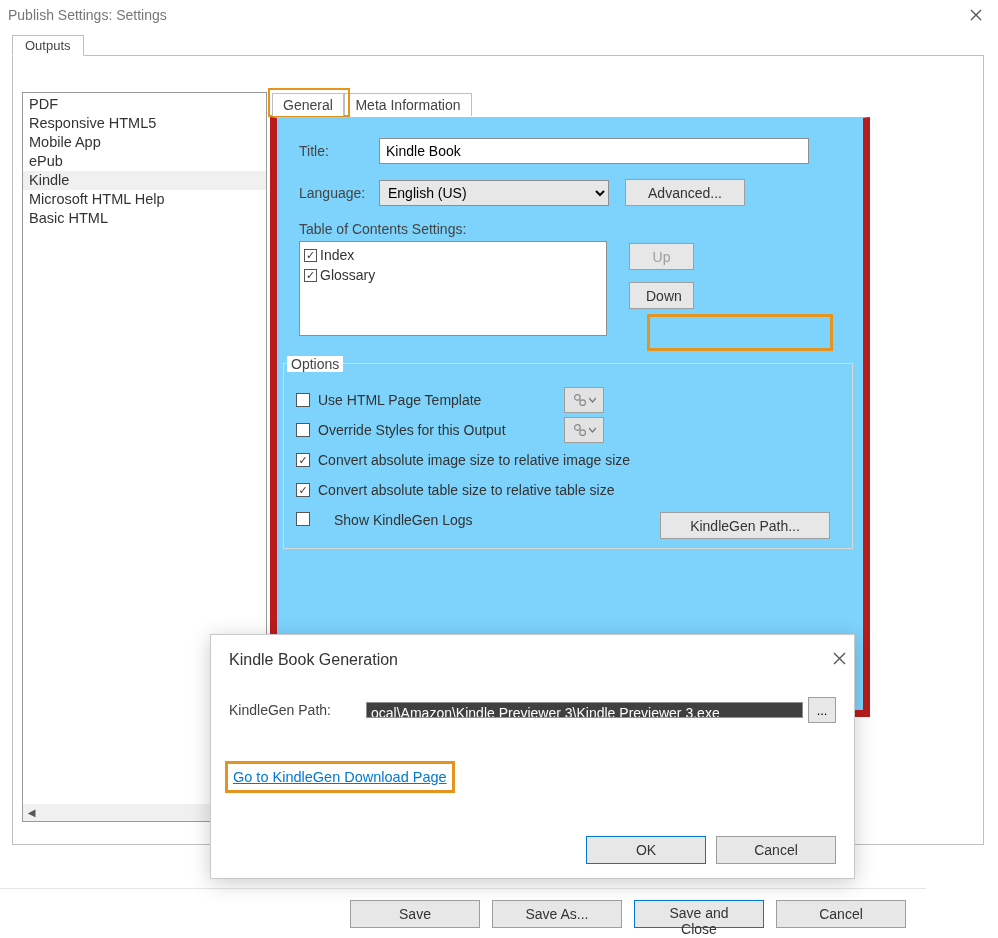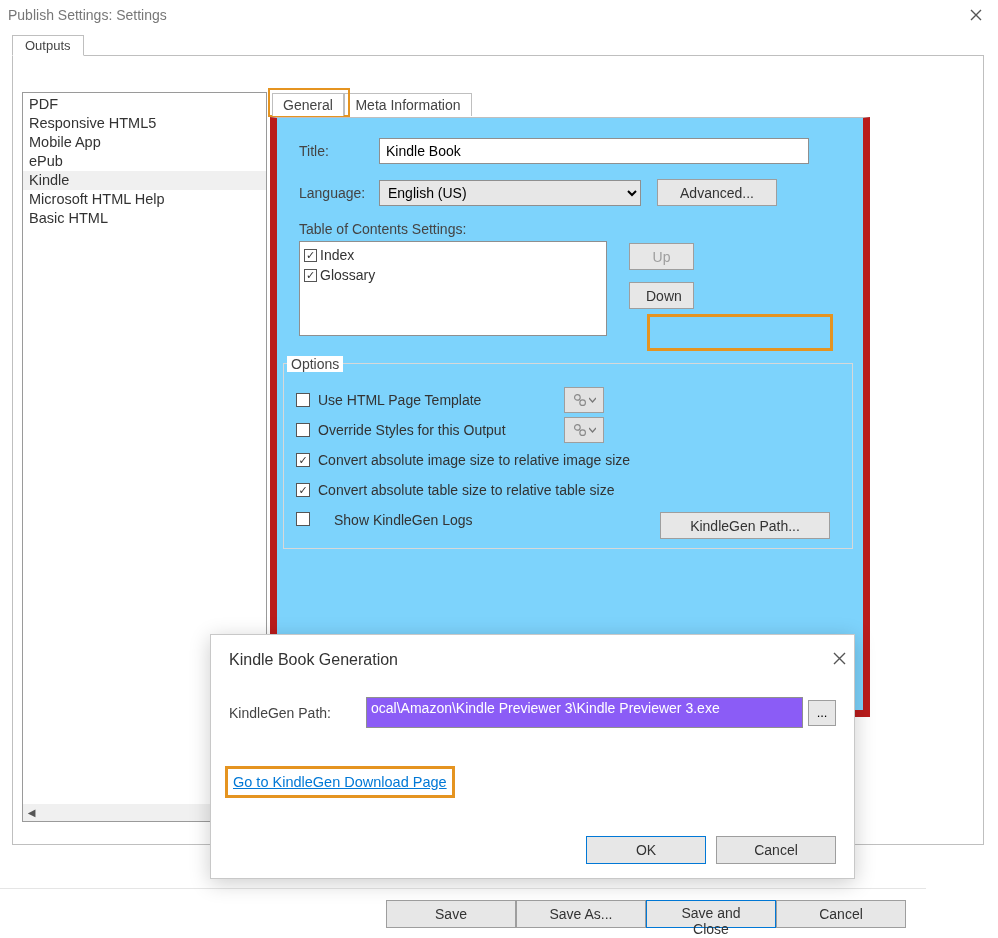--- a/index.html
+++ b/index.html
@@ -33,21 +33,21 @@
   .inner-tabs .tab { display: inline-block; border: 1px solid #bfbfbf; border-bottom: none; background: #fff; padding: 3px 10px; font-size: 14px; color: #444; position: relative; top: 1px; }
   .inner-tabs .tab.active { z-index: 3; }
   .inner-tabs .highlight { position: absolute; border: 2.5px solid #e59420; pointer-events: none; }
 
   .panel { border: 7px solid #b91c1c; border-top: 1px solid #bfbfbf; background: #7dd3fc; position: relative; width: 600px; height: 600px; }
   .panel-inner { padding: 20px 22px; }
 
   .row { display: flex; align-items: center; margin-bottom: 15px; }
   .row .lbl { width: 80px; font-size: 14px; color: #444; }
   .row input[type="text"].title-in { width: 430px; height: 26px; border: 1px solid #8f8f8f; padding: 2px 6px; font-size: 14px; }
-  .row select.lang { width: 262px; height: 26px; border: 1px solid #8f8f8f; background: #e7e7e7; font-size: 14px; padding: 2px 4px; }
+  .row select.lang { width: 230px; height: 26px; border: 1px solid #8f8f8f; background: #e7e7e7; font-size: 14px; padding: 2px 4px; }
   .btn { border: 1px solid #9e9e9e; background: #e7e7e7; font-size: 14px; color: #333; cursor: pointer; padding: 4px 16px; height: 27px; }
 
   .toc-label { font-size: 14px; color: #444; margin: 14px 0 4px 0; }
   .toc-box { position: relative; }
   .toc-list { width: 308px; height: 95px; border: 1px solid #8f8f8f; background: #fff; padding: 3px 4px; }
   .chk-row { display: flex; align-items: center; gap: 3px; font-size: 14px; color: #333; line-height: 20px; }
   .chk-row .cbx { width: 13px; height: 13px; border: 1px solid #555; display: inline-flex; align-items: center; justify-content: center; font-size: 11px; line-height: 1; background: #fff; }
   .toc-btns { position: absolute; left: 330px; top: 2px; display: flex; flex-direction: column; gap: 12px; }
   .toc-btns .btn { width: 65px; }
   .toc-btns .btn.disabled { color: #9e9e9e; }
@@ -57,32 +57,32 @@
   .opt-row { display: flex; align-items: center; margin: 4px 0 14px 0; font-size: 14px; color: #333; position: relative; }
   .opt-row .cbx { width: 14px; height: 14px; border: 1.5px solid #555; margin-right: 8px; display: inline-flex; align-items: center; justify-content: center; font-size: 11px; background: #fff; }
   .gear-btn { width: 40px; height: 26px; border: 1px solid #9e9e9e; background: #e2e2e2; display: flex; align-items: center; justify-content: center; gap: 2px; margin-left: auto; position: absolute; left: 268px; top: -5px; }
   .gear-btn svg { display: block; }
 
   .kgen-row { display: flex; align-items: flex-start; gap: 16px; }
   .kgen-btn-wrap { position: absolute; right: 10px; }
   .kgen-highlight { position: absolute; border: 3px solid #e59420; pointer-events: none; }
 
   
-  .bottombar { position: absolute; left: 0; bottom: 0; width: 926px; height: 50px; display: flex; align-items: center; justify-content: flex-end; padding-right: 20px; background: #fff; border-top: 1px solid #e5e5e5; }
+  .bottombar { position: absolute; left: 0; bottom: 0; width: 926px; height: 50px; display: flex; align-items: center; justify-content: flex-end; gap: 12px; padding-right: 20px; background: #fff; border-top: 1px solid #e5e5e5; }
   .bottombar .btn { width: 130px; height: 28px; }
   .bottombar .btn.primary { border: 1.5px solid #0178d6; }
 
   
   .modal { position: absolute; left: 210px; top: 634px; width: 645px; height: 245px; background: #fff; box-shadow: 0 4px 20px rgba(0,0,0,.2); border: 1px solid #c8c8c8; }
   .modal .m-title { padding: 16px 8px 8px 18px; font-size: 16px; color: #333; display: flex; }
   .modal .m-title .spacer { flex: 1; }
   .modal .m-body { padding: 20px 18px 8px 18px; }
   .modal .m-row { display: flex; align-items: center; }
   .modal .m-row .lbl { width: 138px; font-size: 14px; color: #444; }
-  .modal .path-in { width: 440px; height: 31px; border: 1px solid #8f8f8f; background: #8b5cf6; color: #fff; padding: 2px 4px; font-size: 14px; overflow: hidden; white-space: nowrap; }
+  .modal .path-in { width: 440px; height: 16px; border: 1px solid #8f8f8f; background: #404040; color: #fff; padding: 2px 4px; font-size: 14px; overflow: hidden; white-space: nowrap; }
   .modal .browse { width: 28px; height: 26px; border: 1px solid #9e9e9e; background: #e7e7e7; margin-left: 5px; font-size: 13px; }
   .modal .link-wrap { margin-top: 46px; margin-left: 4px; position: relative; display: inline-block; }
   .modal .link { color: #0178d6; text-decoration: underline; font-size: 14.5px; cursor: pointer; }
   .modal .link-highlight { position: absolute; border: 3px solid #e59420; pointer-events: none; left: -8px; top: -8px; right: -8px; bottom: -8px; }
   .modal .m-foot { position: absolute; right: 18px; bottom: 14px; display: flex; gap: 10px; }
   .modal .m-foot .btn { width: 120px; height: 28px; }
   .modal .m-foot .btn.primary { border: 1.5px solid #0178d6; }
 
   .x-icon path { stroke: #555; stroke-width: 1.4; }
 </style>

